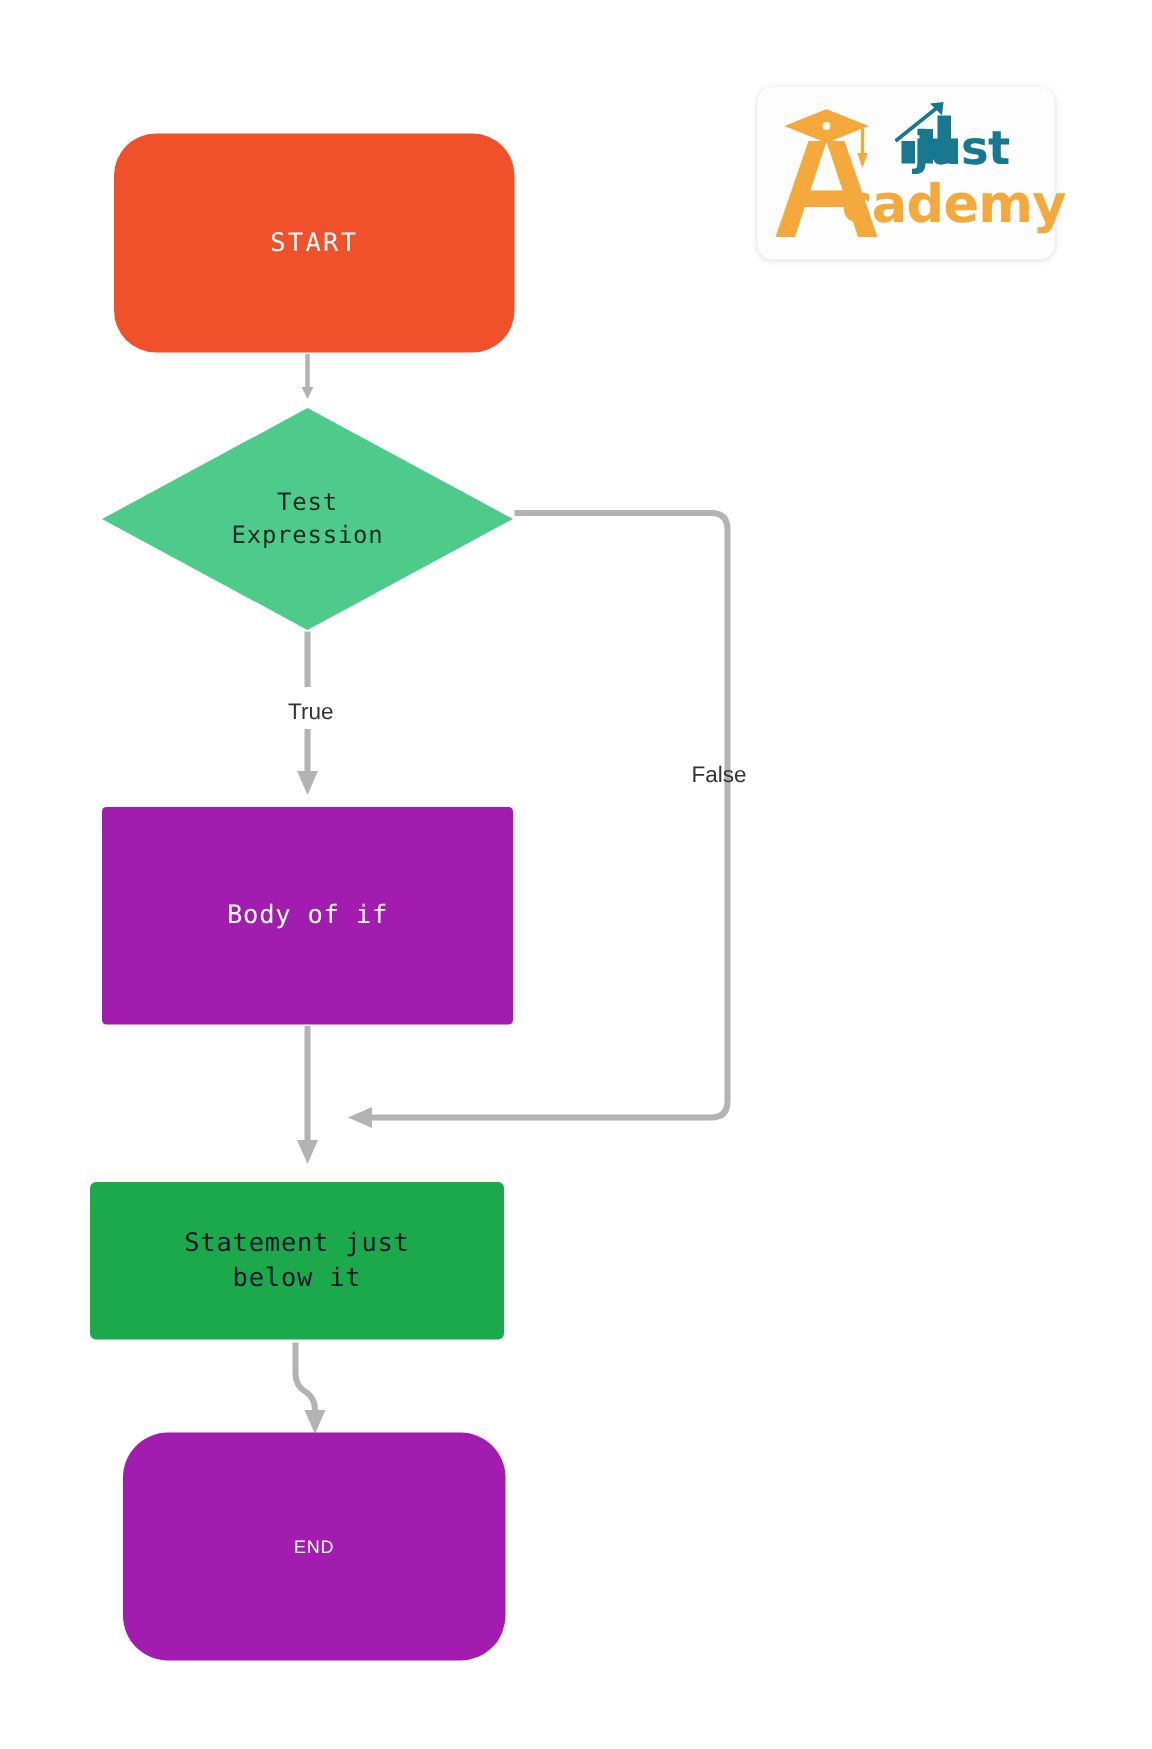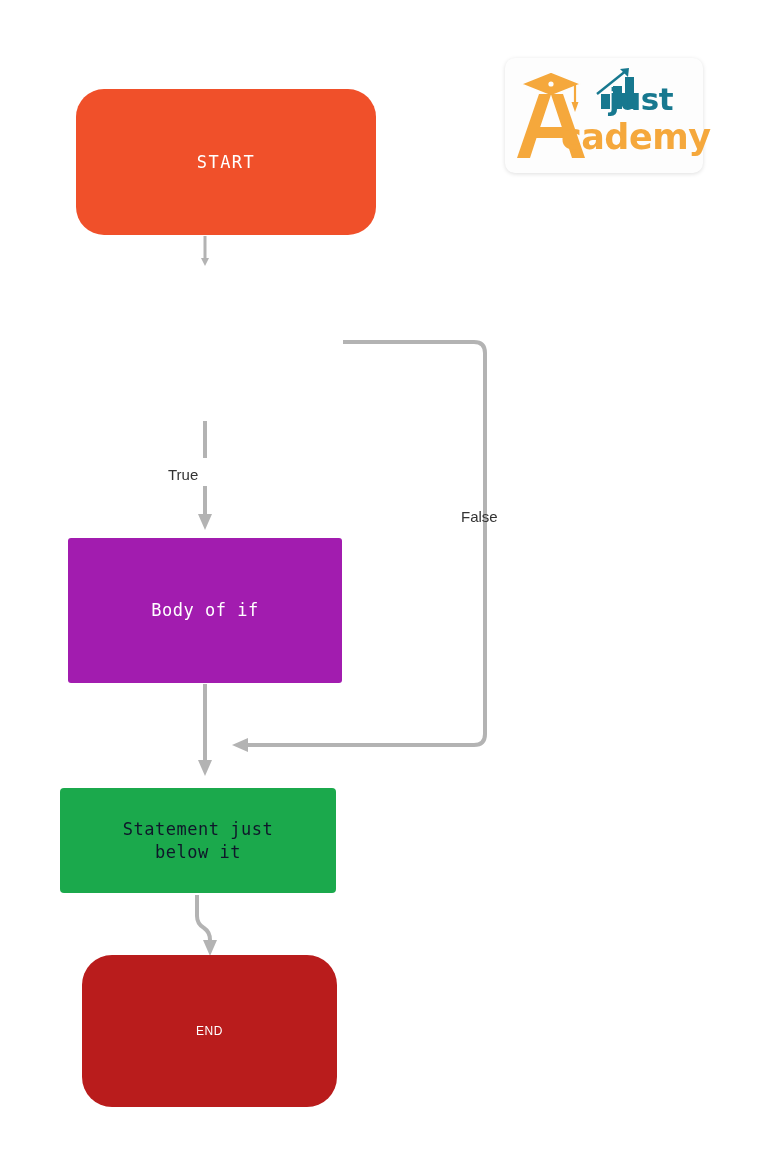--- a/index.html
+++ b/index.html
@@ -66,21 +66,21 @@
     box-sizing: border-box;
   }
   .node-label {
     white-space: pre-line;
     line-height: 1.35;
   }
 
   .node-start {
     left: 76px;
     top: 89px;
-    width: 300px;
+    width: 267px;
     height: 146px;
     background: #f0502a;
     border-radius: 28px;
   }
   .node-start .node-label {
     font-family: "DejaVu Sans Mono", monospace;
     font-size: 17px;
     color: #ffffff;
     letter-spacing: 1.5px;
   }
@@ -133,39 +133,39 @@
     font-size: 17px;
     color: #0f172a;
     letter-spacing: 0.5px;
   }
 
   .node-end {
     left: 82px;
     top: 955px;
     width: 255px;
     height: 152px;
-    background: #b91c1c;
+    background: #a21caf;
     border-radius: 30px;
   }
   .node-end .node-label {
     font-family: "Liberation Sans", sans-serif;
     font-size: 12px;
     color: #ffffff;
     letter-spacing: 0.5px;
   }
 
   
   .edge-label {
     position: absolute;
     font-family: "Liberation Sans", sans-serif;
     font-size: 15px;
     color: #333333;
     white-space: nowrap;
   }
-  .label-true { left: 168px; top: 466px; }
+  .label-true { left: 192px; top: 466px; }
   .label-false { left: 461px; top: 508px; text-align: center; }
 
   
   #edges {
     position: absolute;
     left: 0;
     top: 0;
     width: 768px;
     height: 1166px;
     pointer-events: none;
@@ -235,20 +235,25 @@
       </svg>
       <div class="logo-text-atics">just</div>
       <div class="logo-text-cademy">cademy</div>
     </div>
   </div>
 
   <div class="node node-start">
     <span class="node-label">START</span>
   </div>
 
+  <div class="node node-decision">
+    <div class="diamond-shape"></div>
+    <span class="node-label">Test
+Expression</span>
+  </div>
 
   <div class="node node-body">
     <span class="node-label">Body of if</span>
   </div>
 
   <div class="node node-statement">
     <span class="node-label">Statement just
 below it</span>
   </div>
 

